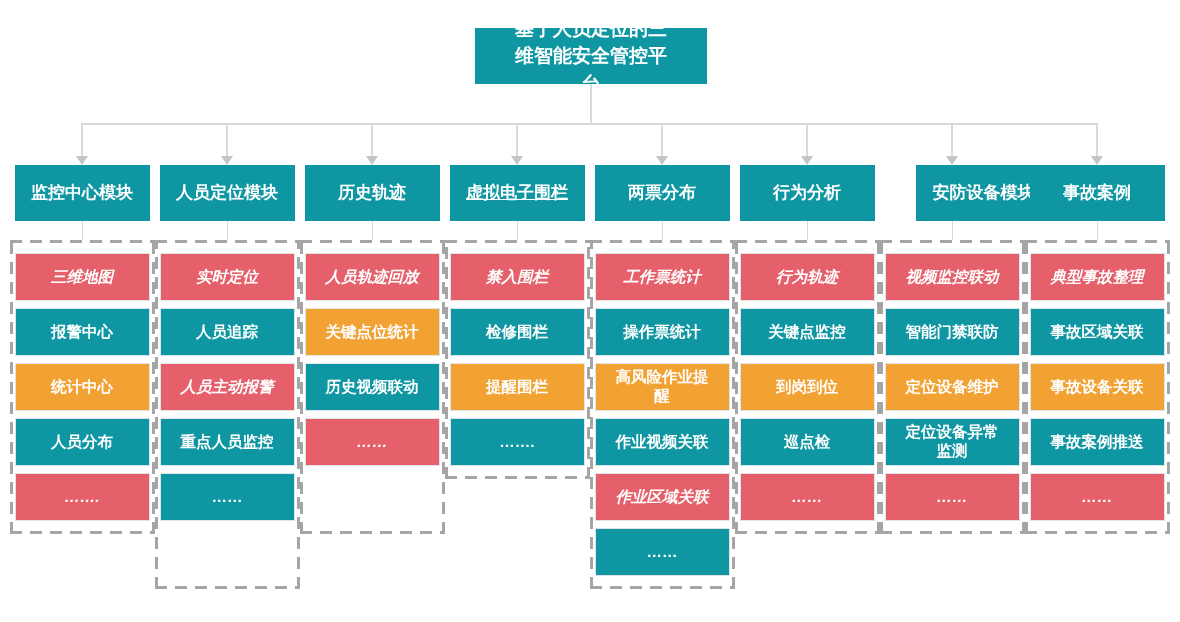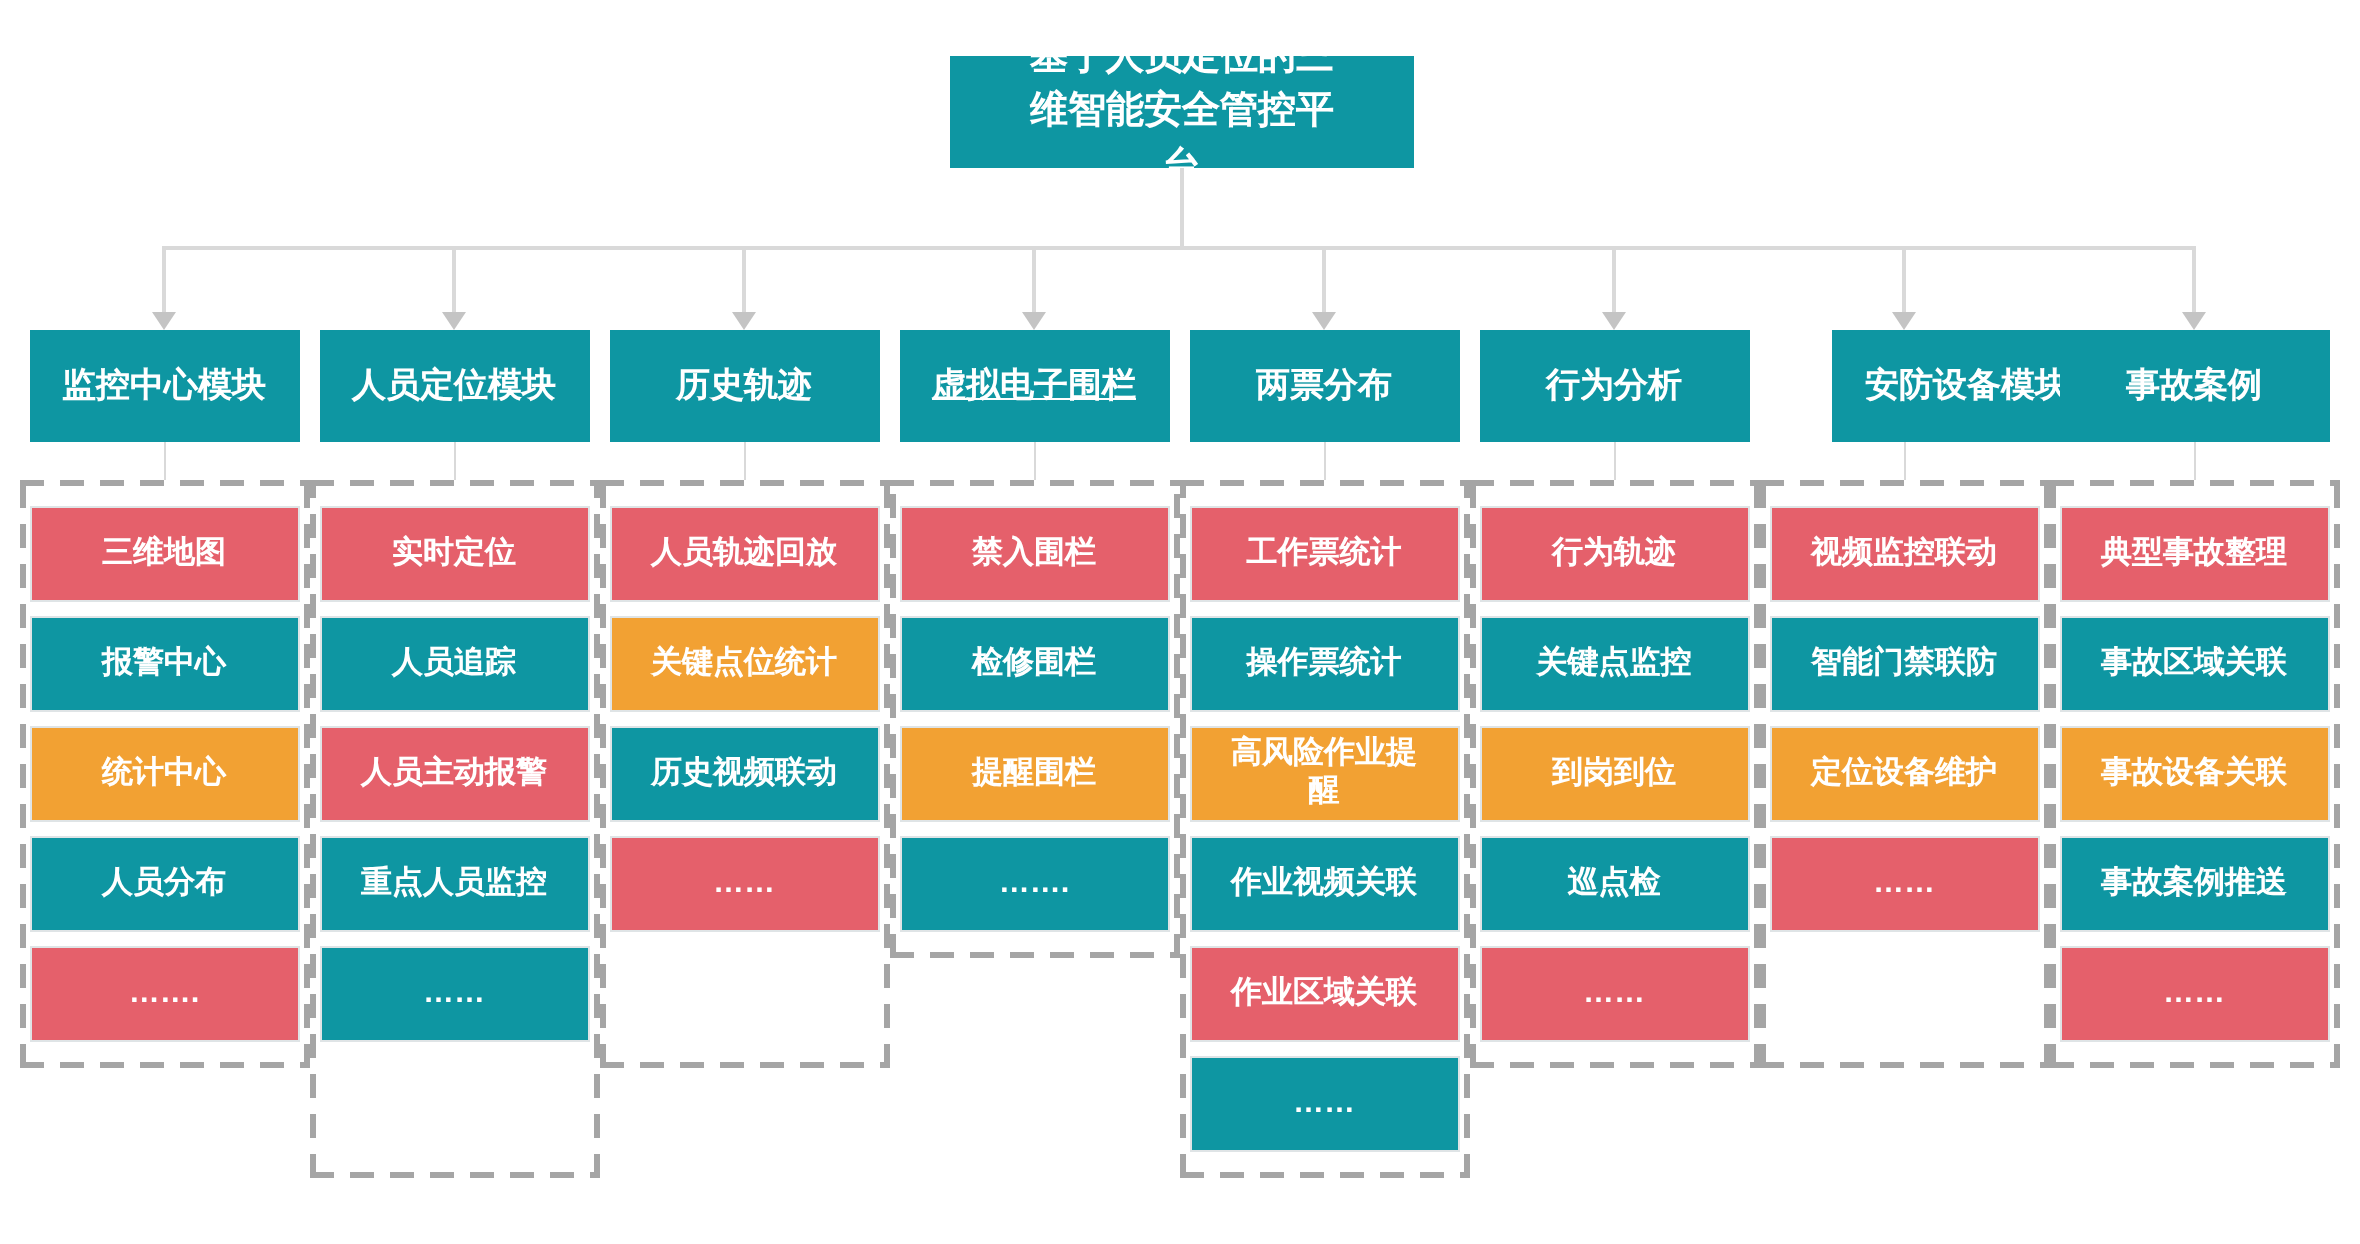--- a/index.html
+++ b/index.html
@@ -32,21 +32,21 @@
     background-position: 0 0, 0 100%, 0 0, 100% 0;
     background-repeat: no-repeat;
   }
   .item {
     flex: 0 0 48px; height: 48px; box-sizing: border-box;
     display: flex; align-items: center; justify-content: center;
     text-align: center; color: #ffffff; font-weight: bold;
     font-size: 15.5px; line-height: 1.2; padding: 0 16px;
     border: 1px solid #dfe4e6;
   }
-  .red    { background: var(--red); }
+  .red    { background: var(--red); font-style: italic; }
   .teal   { background: var(--teal); }
   .orange { background: var(--orange); }
 
   .vline { position: absolute; width: 2px; background: var(--conn); }
   .vthin { position: absolute; width: 1px; background: var(--conn); }
   .hline { position: absolute; height: 2px; background: var(--conn); }
   .arrow {
     position: absolute; width: 0; height: 0;
     border-left: 6px solid transparent; border-right: 6px solid transparent;
     border-top: 9px solid var(--arrow);
@@ -131,20 +131,21 @@
         <div class="item teal">关键点监控</div>
         <div class="item orange">到岗到位</div>
         <div class="item teal">巡点检</div>
         <div class="item red">……</div>
       </div>
       <div class="node header" style="left: 916px; top: 165px; width: 135px; height: 56px;">安防设备模块</div>
       <div class="dashed" style="left: 879.5px; top: 240px; width: 145px; height: 294px;">
         <div class="item red">视频监控联动</div>
         <div class="item teal">智能门禁联防</div>
         <div class="item orange">定位设备维护</div>
+        <div class="item teal">定位设备异常监测</div>
         <div class="item red">……</div>
       </div>
       <div class="node header" style="left: 1029.5px; top: 165px; width: 135px; height: 56px;">事故案例</div>
       <div class="dashed" style="left: 1024.5px; top: 240px; width: 145px; height: 294px;">
         <div class="item red">典型事故整理</div>
         <div class="item teal">事故区域关联</div>
         <div class="item orange">事故设备关联</div>
         <div class="item teal">事故案例推送</div>
         <div class="item red">……</div>
       </div>

